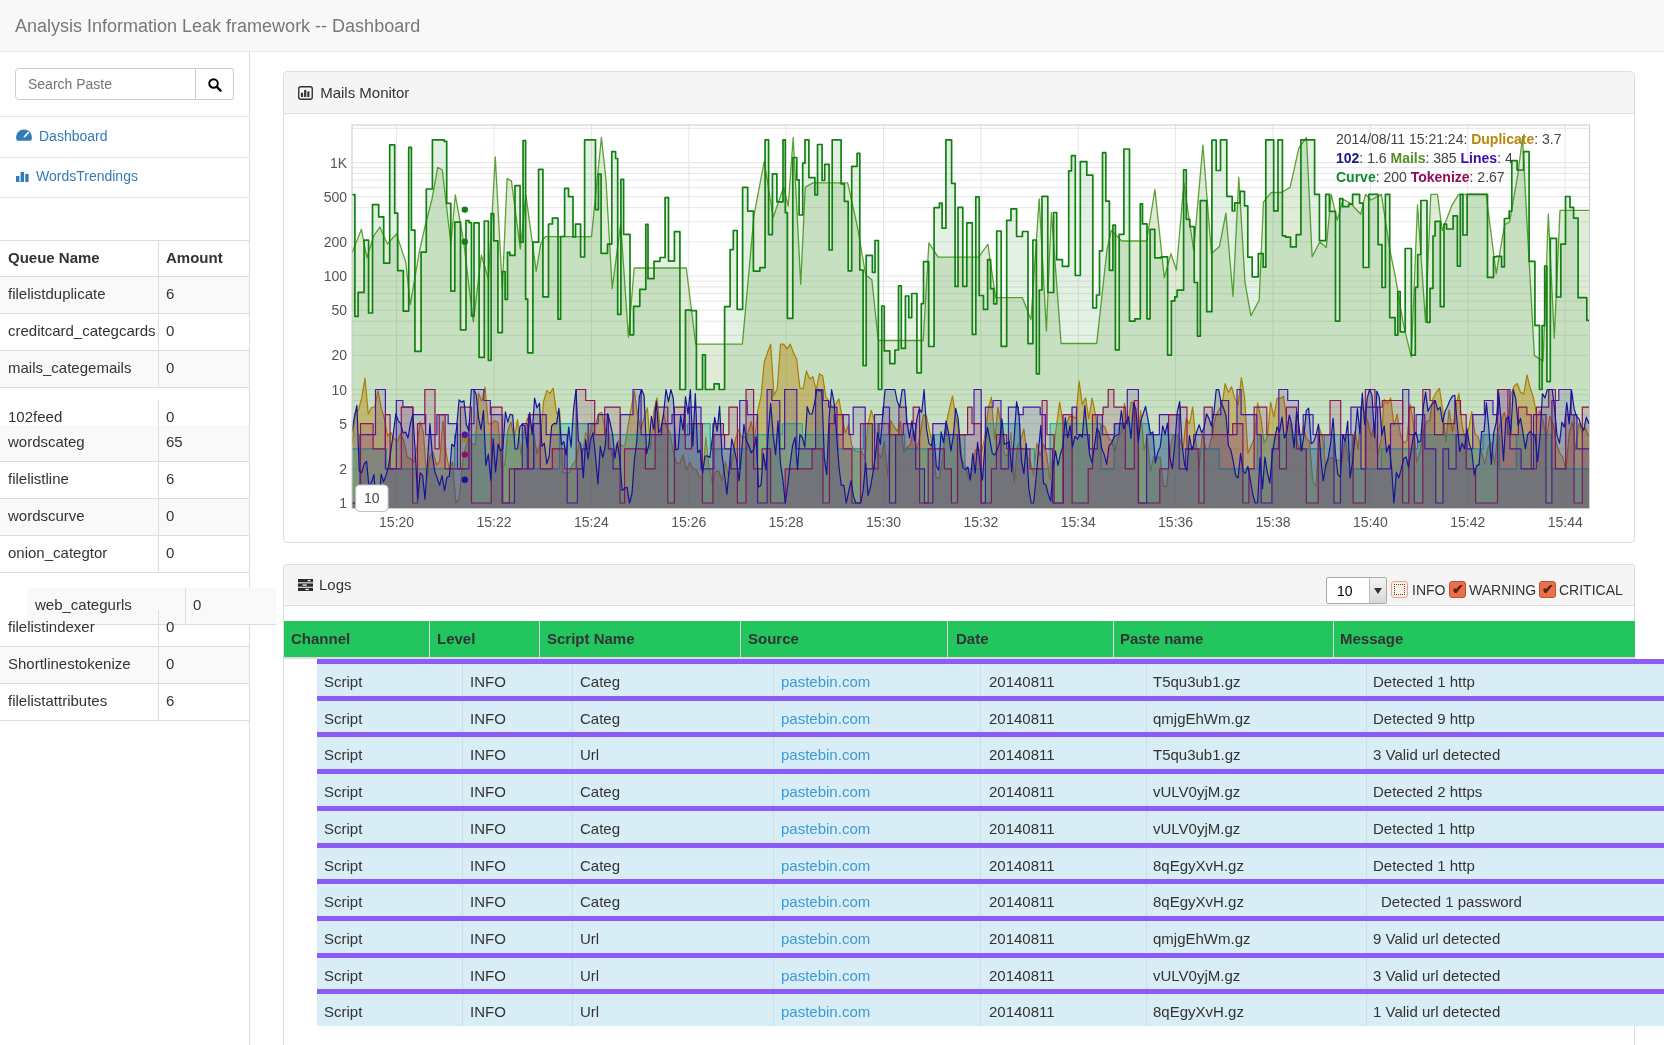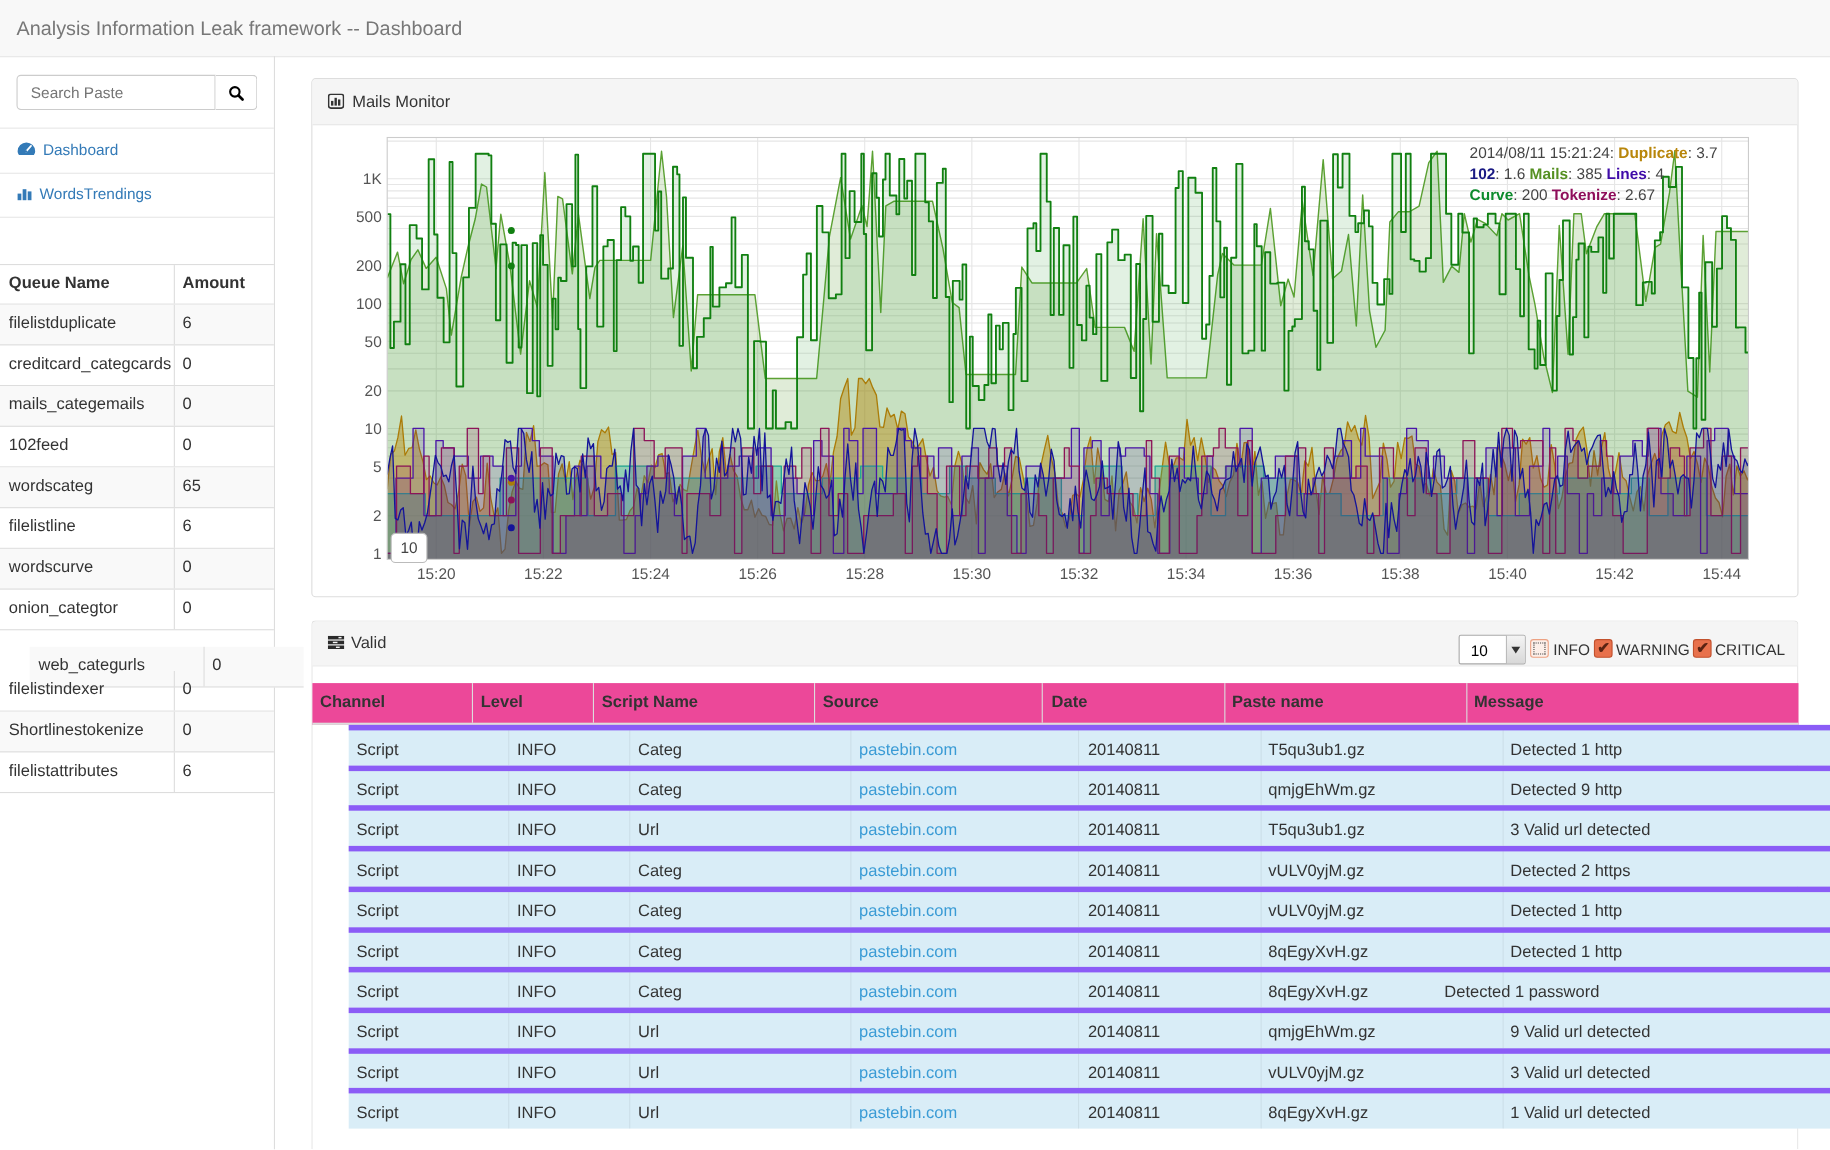--- a/index.html
+++ b/index.html
@@ -69,21 +69,21 @@
 <div class="qrow abs" style="top:314px;">
     <span class="c1">creditcard_categcards</span>
     <span class="c2">0</span>
     <div class="qdiv"></div>
   </div>
 <div class="qrow stripe abs" style="top:351px;">
     <span class="c1">mails_categemails</span>
     <span class="c2">0</span>
     <div class="qdiv"></div>
   </div>
-<div class="qrow abs" style="top:388px;">
+<div class="qrow abs" style="top:400px;">
     <span class="c1">102feed</span>
     <span class="c2">0</span>
     <div class="qdiv"></div>
   </div>
 <div class="qrow stripe abs" style="top:425px;">
     <span class="c1">wordscateg</span>
     <span class="c2">65</span>
     <div class="qdiv"></div>
   </div>
 <div class="qrow abs" style="top:462px;padding-left:40px;">
@@ -244,37 +244,37 @@
       <g fill="#2b2b2b">
         <rect x="0" y="0" width="15" height="3.3"></rect>
         <rect x="0" y="4.4" width="15" height="3.3"></rect>
         <rect x="0" y="8.8" width="15" height="3.3"></rect>
       </g>
       <g fill="#f5f5f5">
         <rect x="9.7" y="1" width="2.8" height="1.3"></rect>
         <rect x="4.6" y="5.4" width="4.2" height="1.3"></rect>
         <rect x="7.4" y="9.8" width="3.4" height="1.3"></rect>
       </g>
-    </svg><span style="margin-left:6px">Valid</span></div>
+    </svg><span style="margin-left:6px">Logs</span></div>
 
 <div class="abs" style="left:1326px; top:577px; width:61px; height:27px; border:1px solid #a9a9a9; border-radius:2px; background:#fff;">
   <span style="position:absolute; left:10px; top:5px; font-size:14px; color:#000;">10</span>
   <div style="position:absolute; right:0; top:0; width:17px; height:25px; background:linear-gradient(#f4f4f4,#d8d8d8); border-left:1px solid #bbb;"></div>
   <div style="position:absolute; right:4px; top:10px; width:0; height:0; border-left:4.5px solid transparent; border-right:4.5px solid transparent; border-top:6px solid #333;"></div>
 </div>
 <div class="abs" style="left:1391px; top:581px; width:17px; height:17px; border:1px solid #eda283; border-radius:3px; background:#fcefe9;">
     <div style="position:absolute; left:2px; top:2px; right:2px; bottom:2px; border:1px dotted #444;"></div>
   </div>
 <div class="abs" style="left:1412px; top:582px; font-size:14px;">INFO</div>
 <div class="abs cbk" style="left:1449px; top:581px;"></div>
 <div class="abs" style="left:1469px; top:582px; font-size:14px;">WARNING</div>
 <div class="abs cbk" style="left:1539px; top:581px;"></div>
 <div class="abs" style="left:1559px; top:582px; font-size:14px;">CRITICAL</div>
 
-<div class="abs" style="left:284px; top:621px; width:1351px; height:38px; background:#ec4899; border-bottom:2px solid #ddd;">
+<div class="abs" style="left:284px; top:621px; width:1351px; height:38px; background:#22c55e; border-bottom:2px solid #ddd;">
     <span style="position:absolute; left:7px; top:9px; font-weight:bold; font-size:15px;">Channel</span>
     <span style="position:absolute; left:153px; top:9px; font-weight:bold; font-size:15px;">Level</span>
     <span style="position:absolute; left:263px; top:9px; font-weight:bold; font-size:15px;">Script Name</span>
     <span style="position:absolute; left:464px; top:9px; font-weight:bold; font-size:15px;">Source</span>
     <span style="position:absolute; left:672px; top:9px; font-weight:bold; font-size:15px;">Date</span>
     <span style="position:absolute; left:836px; top:9px; font-weight:bold; font-size:15px;">Paste name</span>
     <span style="position:absolute; left:1056px; top:9px; font-weight:bold; font-size:15px;">Message</span>
     <div style="position:absolute; left:145px; top:0; width:1px; height:100%; background:#ddd;"></div>
     <div style="position:absolute; left:255px; top:0; width:1px; height:100%; background:#ddd;"></div>
     <div style="position:absolute; left:456px; top:0; width:1px; height:100%; background:#ddd;"></div>
@@ -372,21 +372,21 @@
     <div style="position:absolute; left:829px; top:0; width:1px; height:100%; background:rgba(0,0,0,0.06);"></div>
     <div style="position:absolute; left:1049px; top:0; width:1px; height:100%; background:rgba(0,0,0,0.06);"></div>
   </div>
 <div class="lrow" style="top:879.2px;">
     <span class="lcell" style="left:7px;">Script</span>
     <span class="lcell" style="left:153px;">INFO</span>
     <span class="lcell" style="left:263px;">Categ</span>
     <span class="lcell" style="left:464px;"><a class="pb">pastebin.com</a></span>
     <span class="lcell" style="left:672px;">20140811</span>
     <span class="lcell" style="left:836px;">8qEgyXvH.gz</span>
-    <span class="lcell" style="left:996px;">Detected 1 password</span>
+    <span class="lcell" style="left:1064px;">Detected 1 password</span>
     <div style="position:absolute; left:145px; top:0; width:1px; height:100%; background:rgba(0,0,0,0.06);"></div>
     <div style="position:absolute; left:255px; top:0; width:1px; height:100%; background:rgba(0,0,0,0.06);"></div>
     <div style="position:absolute; left:456px; top:0; width:1px; height:100%; background:rgba(0,0,0,0.06);"></div>
     <div style="position:absolute; left:663px; top:0; width:1px; height:100%; background:rgba(0,0,0,0.06);"></div>
     <div style="position:absolute; left:829px; top:0; width:1px; height:100%; background:rgba(0,0,0,0.06);"></div>
     <div style="position:absolute; left:1049px; top:0; width:1px; height:100%; background:rgba(0,0,0,0.06);"></div>
   </div>
 <div class="lrow" style="top:915.9px;">
     <span class="lcell" style="left:7px;">Script</span>
     <span class="lcell" style="left:153px;">INFO</span>

